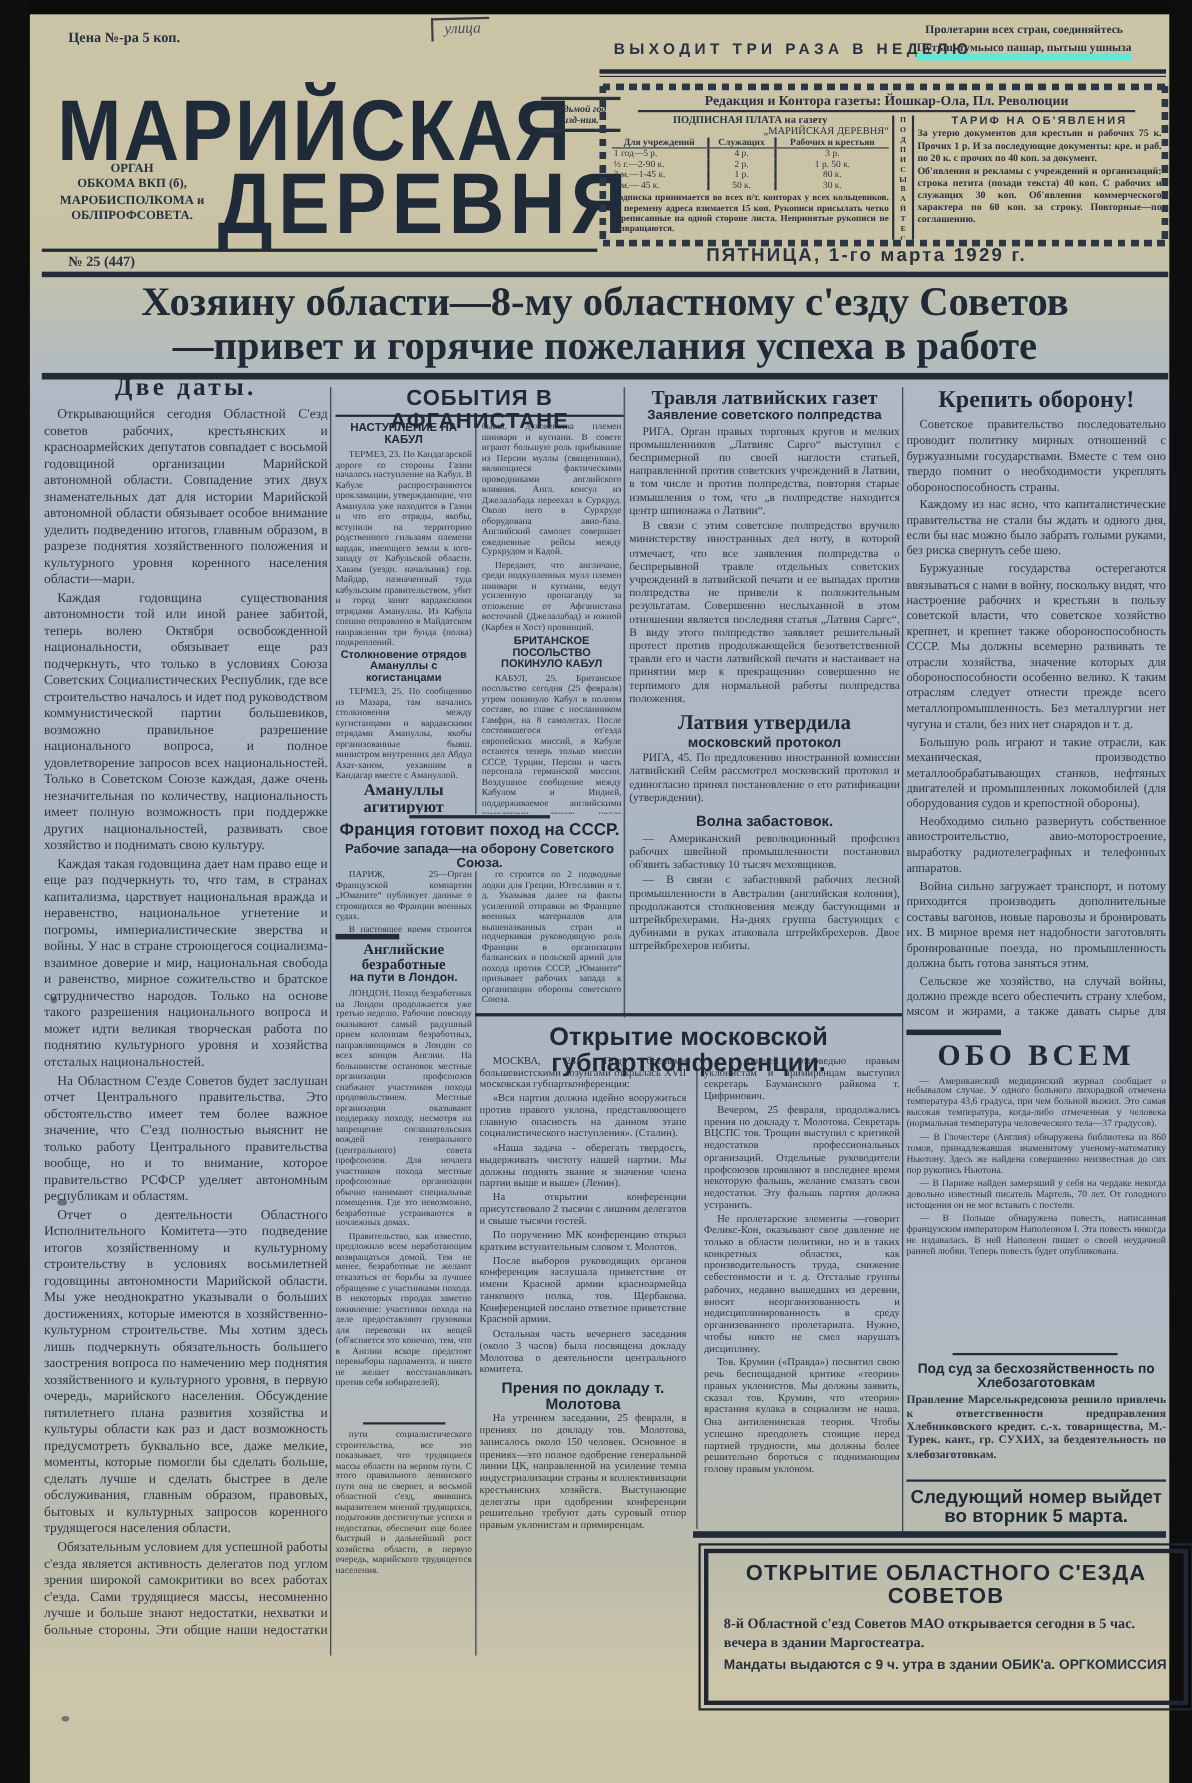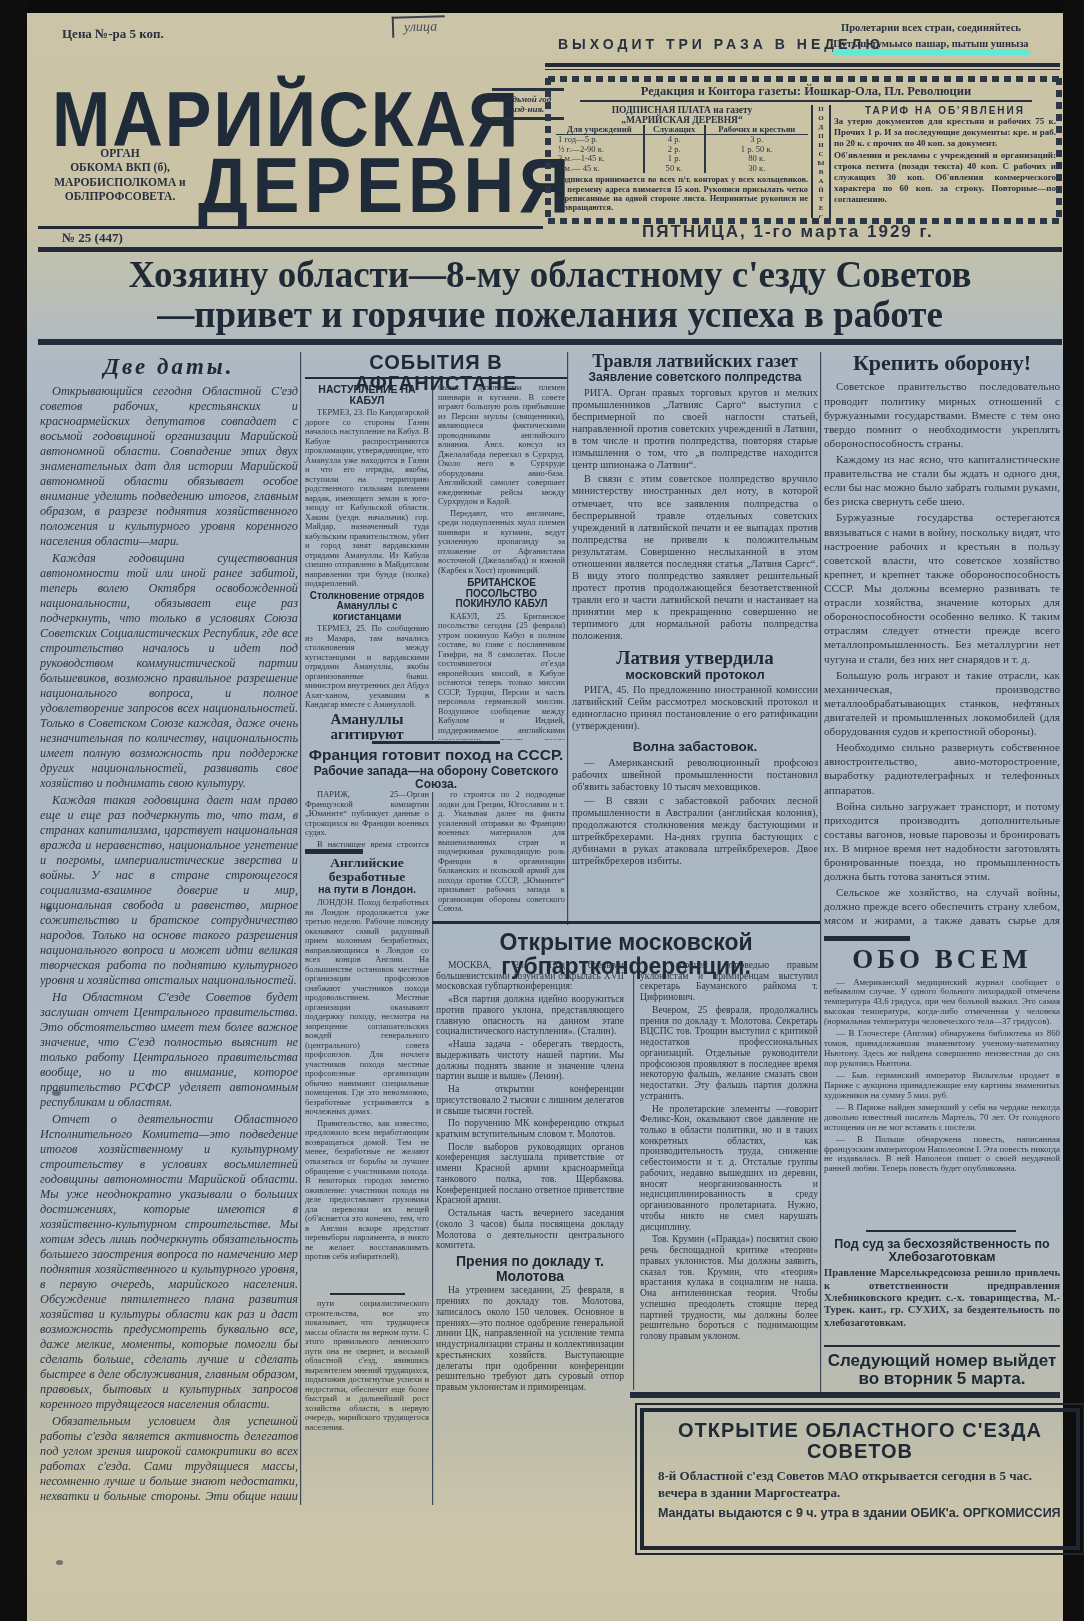--- a/index.html
+++ b/index.html
@@ -77,21 +77,21 @@
   <div class="chain h" style="left:548px;top:76px;width:512px;"></div>
   <div class="chain h" style="left:548px;top:218px;width:512px;"></div>
   <div class="chain v" style="left:545px;top:78px;height:142px;"></div>
   <div class="chain v" style="left:1056px;top:78px;height:142px;"></div>
 
   <div class="abs" style="left:556px;top:84px;width:500px;height:134px;overflow:hidden;">
     <div class="ink" style="text-align:center;font-size:12.5px;font-weight:bold;border-bottom:2px solid #28313e;margin:0 24px 3px;padding-bottom:1px;">Редакция и Контора газеты: Йошкар-Ола, Пл. Революции</div>
     <div style="display:flex;">
       <div style="width:252px;">
         <div class="ink" style="text-align:center;font-size:9.5px;font-weight:bold;">ПОДПИСНАЯ ПЛАТА на газету</div>
-        <div class="ink" style="text-align:center;font-size:9.5px;font-weight:bold;">„МАРИЙСКАЯ ДЕРЕВНЯ“</div>
+        <div class="ink" style="text-align:right;font-size:9.5px;font-weight:normal;">„МАРИЙСКАЯ ДЕРЕВНЯ“</div>
         <table class="subs">
           <tbody>
               <tr>
             <th>Для учреждений</th>
             <th>Служащих</th>
             <th>Рабочих и крестьян</th>
           </tr>
           <tr>
             <td>1 год—5 р.</td>
             <td>4 р.</td>
@@ -136,21 +136,21 @@
   <div class="abs head-serif" style="left:38px;top:296px;width:1024px;font-size:37px;">—привет и горячие пожелания успеха в работе</div>
   <div class="rule" style="left:38px;top:339px;width:1024px;height:6px;"></div>
 
   <div class="vrule" style="left:300px;top:352px;height:1153px;"></div>
   <div class="vrule" style="left:432px;top:382px;height:358px;"></div>
   <div class="vrule" style="left:432px;top:792px;height:713px;"></div>
   <div class="vrule" style="left:567px;top:352px;height:573px;"></div>
   <div class="vrule" style="left:820px;top:352px;height:1043px;"></div>
   <div class="vrule" style="left:633px;top:972px;height:418px;"></div>
 
-  <div class="abs" style="left:40px;top:355px;width:258px;height:1151px;overflow:hidden;font-style:italic;">
+  <div class="abs" style="left:40px;top:340px;width:258px;height:1151px;overflow:hidden;">
     <div class="head-serif" style="font-size:23px;margin-bottom:6px;letter-spacing:3px;">Две даты.</div>
     <div class="body-txt c1">
         <p>Открывающийся сегодня Областной С'езд советов рабочих, крестьянских и красноармейских депутатов совпадает с восьмой годовщиной организации Марийской автономной области. Совпадение этих двух знаменательных дат для истории Марийской автономной области обязывает особое внимание уделить подведению итогов, главным образом, в разрезе поднятия хозяйственного положения и культурного уровня коренного населения области—мари.</p>
         <p>Каждая годовщина существования автономности той или иной ранее забитой, теперь волею Октября освобожденной национальности, обязывает еще раз подчеркнуть, что только в условиях Союза Советских Социалистических Республик, где все строительство началось и идет под руководством коммунистической партии большевиков, возможно правильное разрешение национального вопроса, и полное удовлетворение запросов всех национальностей. Только в Советском Союзе каждая, даже очень незначительная по количеству, национальность имеет полную возможность при поддержке других национальностей, развивать свое хозяйство и поднимать свою культуру.</p>
         <p>Каждая такая годовщина дает нам право еще и еще раз подчеркнуть то, что там, в странах капитализма, царствует национальная вражда и неравенство, национальное угнетение и погромы, империалистические зверства и войны. У нас в стране строющегося социализма-взаимное доверие и мир, национальная свобода и равенство, мирное сожительство и братское сотрудничество народов. Только на основе такого разрешения национального вопроса и может идти великая творческая работа по поднятию культурного уровня и хозяйства отсталых национальностей.</p>
         <p>На Областном С'езде Советов будет заслушан отчет Центрального правительства. Это обстоятельство имеет тем более важное значение, что С'езд полностью выяснит не только работу Центрального правительства вообще, но и то внимание, которое правительство РСФСР уделяет автономным республикам и областям.</p>
         <p>Отчет о деятельности Областного Исполнительного Комитета—это подведение итогов хозяйственному и культурному строительству в условиях восьмилетней годовщины автономности Марийской области. Мы уже неоднократно указывали о больших достижениях, которые имеются в хозяйственно-культурном строительстве. Мы хотим здесь лишь подчеркнуть обязательность большего заострения вопроса по намечению мер поднятия хозяйственного и культурного уровня, в первую очередь, марийского населения. Обсуждение пятилетнего плана развития хозяйства и культуры области как раз и даст возможность предусмотреть буквально все, даже мелкие, моменты, которые помогли бы сделать больше, сделать лучше и сделать быстрее в деле обслуживания, главным образом, правовых, бытовых и культурных запросов коренного трудящегося населения области.</p>
         <p>Обязательным условием для успешной работы с'езда является активность делегатов под углом зрения широкой самокритики во всех работах с'езда. Сами трудящиеся массы, несомненно лучше и больше знают недостатки, нехватки и больные стороны. Эти общие наши недостатки вот именно могут быть наиболее полно выявлены в развитии активности и самокритики делегатов с'езда.</p>
       </div>
   </div>
@@ -233,21 +233,20 @@
       </div>
 
   </div>
   <div class="rule" style="left:824px;top:936px;width:86px;height:5px;"></div>
 
   <div class="abs" style="left:824px;top:946px;width:236px;height:280px;overflow:hidden;">
     <div class="head-serif" style="font-size:27px;letter-spacing:4px;margin-bottom:4px;">ОБО ВСЕМ</div>
     <div class="body-txt co">
         <p>— Американский медицинский журнал сообщает о небывалом случае. У одного больного лихорадкой отмечена температура 43,6 градуса, при чем больной выжил. Это самая высокая температура, когда-либо отмеченная у человека (нормальная температура человеческого тела—37 градусов).</p>
         <p>— В Глочестере (Англия) обнаружена библиотека из 860 томов, принадлежавшая знаменитому ученому-математику Ньютону. Здесь же найдена совершенно неизвестная до сих пор рукопись Ньютона.</p>
-        <p>— Быв. германский император Вильгельм продает в Париже с аукциона принадлежащие ему картины знаменитых художников на сумму 5 мил. руб.</p>
         <p>— В Париже найден замерзший у себя на чердаке некогда довольно известный писатель Мартель, 70 лет. От голодного истощения он не мог вставать с постели.</p>
         <p>— В Польше обнаружена повесть, написанная французским императором Наполеоном I. Эта повесть никогда не издавалась. В ней Наполеон пишет о своей неудачной ранней любви. Теперь повесть будет опубликована.</p>
       </div>
   </div>
   <div class="rule" style="left:866px;top:1230px;width:150px;height:2px;"></div>
 
   <div class="abs" style="left:824px;top:1238px;width:236px;height:104px;overflow:hidden;">
     <div class="head-sans" style="font-size:12.5px;">Под суд за бесхозяйственность по</div>
     <div class="head-sans" style="font-size:12.5px;margin-bottom:3px;">Хлебозаготовкам</div>
     <div class="body-txt" style="font-size:10.5px;line-height:1.18;font-weight:bold;">Правление Марселькредсоюза решило привлечь к ответственности предправления Хлебниковского кредит. с.-х. товарищества, М.-Турек. кант., гр. СУХИХ, за бездеятельность по хлебозаготовкам.</div>

